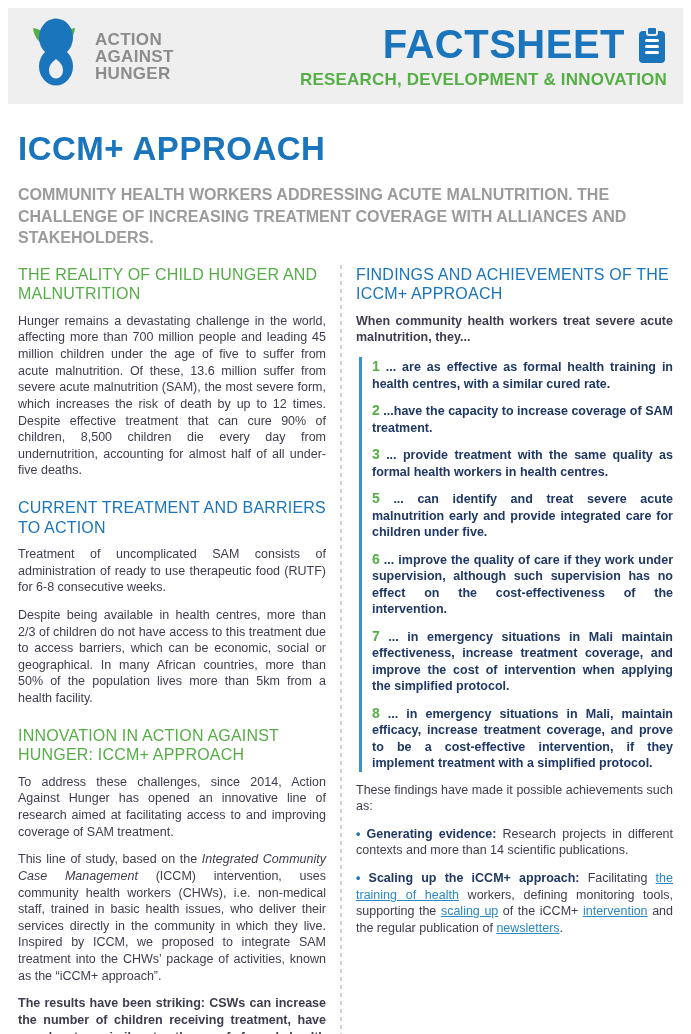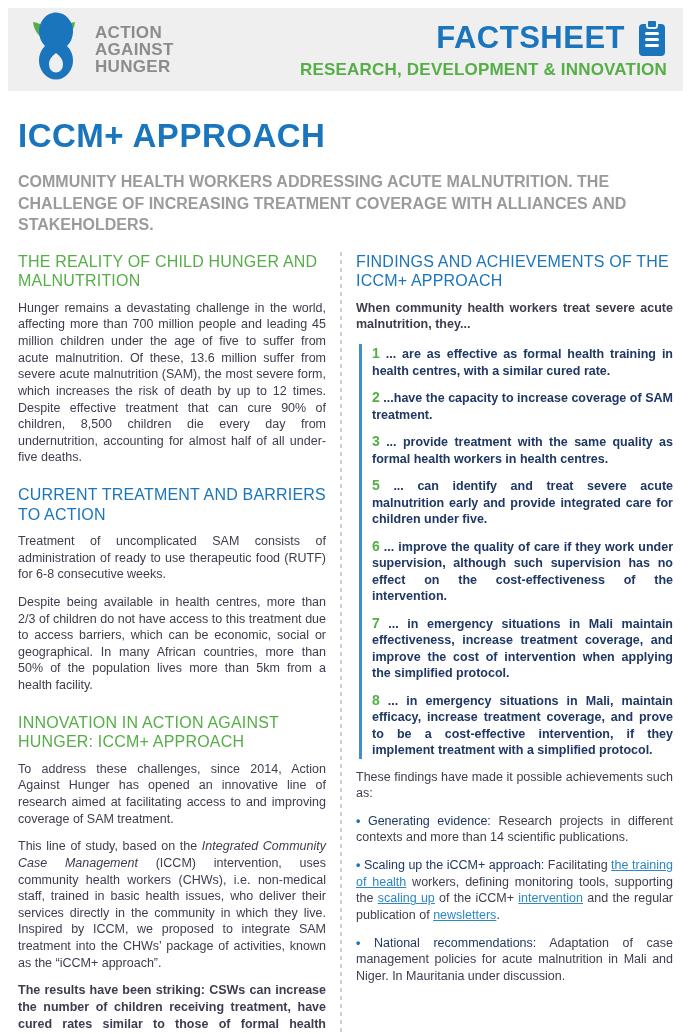--- a/index.html
+++ b/index.html
@@ -8,46 +8,46 @@
     --list-bar:#4090c8;
   }
   *{box-sizing:border-box;}
   html,body{margin:0;padding:0;}
   body{
     width:691px;height:1034px;background:#fff;overflow:hidden;
     font-family:"Liberation Sans", sans-serif;color:var(--body);
   }
   
   .header{
-    margin:8px 8px 0 8px;background:var(--header-bg);height:83px;
+    margin:8px 8px 0 8px;background:var(--header-bg);height:96px;
     display:flex;align-items:center;justify-content:space-between;padding:0 16px 0 16px;
   }
   .logo{display:flex;align-items:center;gap:7px;}
   .logo-mark{width:64px;height:84px;flex:0 0 auto;}
   .logo-text{color:var(--logo-gray);font-weight:bold;font-size:17px;line-height:1.0;letter-spacing:0.3px;}
   .masthead{text-align:right;}
   .masthead-top{display:flex;align-items:center;justify-content:flex-end;gap:12px;}
-  .masthead-title{color:var(--blue);font-size:31px;font-weight:bold;letter-spacing:0.5px;}
+  .masthead-title{color:var(--blue);font-size:40px;font-weight:bold;letter-spacing:0.5px;}
   .masthead-sub{color:var(--green);font-size:17px;font-weight:bold;margin-top:3px;letter-spacing:0.2px;}
   
   .page-title{color:var(--blue);font-size:33px;font-weight:bold;margin:26px 18px 12px;letter-spacing:0.5px;}
   .page-subtitle{color:var(--subtitle-gray);font-weight:bold;font-size:16px;margin:16px 18px 16px;line-height:1.35;}
   
   .columns{display:flex;padding:0 15px;align-items:stretch;}
   .col-left{width:325px;padding:0 14px 0 3px;}
   .divider{width:2px;background:repeating-linear-gradient(to bottom,#cdd1d6 0 4px,transparent 4px 8px);}
   .col-right{flex:1;padding:0 3px 0 14px;}
   h2{font-size:16px;font-weight:normal;margin:0 0 9px;line-height:1.22;letter-spacing:0.2px;}
   .mt{margin-top:19px;}
   .h-green{color:var(--green);}
   .h-blue{color:var(--blue);}
   p{font-size:12.5px;line-height:1.33;text-align:justify;margin:0 0 11px;}
   .bold-para{font-weight:bold;}
   .seg-i{font-style:italic;}
-  .seg-b{font-weight:normal;color:var(--navy);}
+  .seg-b{font-weight:bold;color:var(--navy);}
   a.inline-link{color:var(--link);text-decoration:underline;cursor:pointer;}
   
   .num-list{border-left:3px solid var(--list-bar);padding-left:10px;margin:2px 0 10px 3px;}
   .num-item{font-size:12.5px;font-weight:bold;color:var(--navy);text-align:justify;line-height:1.32;margin-bottom:9px;}
   .num{color:var(--green);font-size:14px;}
   
   .bullet-item{font-size:12.5px;line-height:1.33;text-align:justify;margin-bottom:11px;color:var(--body);}
   .bullet-dot{color:var(--blue);font-weight:bold;}
   .ic{flex:0 0 auto;display:inline-flex;}
 </style>
@@ -122,17 +122,16 @@
         <div class="num-item"><span class="num">5</span><span> ... can identify and treat severe acute malnutrition early and provide integrated care for children under five.</span></div>
         <div class="num-item"><span class="num">6</span><span> ... improve the quality of care if they work under supervision, although such supervision has no effect on the cost-effectiveness of the intervention.</span></div>
         <div class="num-item"><span class="num">7</span><span> ... in emergency situations in Mali maintain effectiveness, increase treatment coverage, and improve the cost of intervention when applying the simplified protocol.</span></div>
         <div class="num-item"><span class="num">8</span><span> ... in emergency situations in Mali, maintain efficacy, increase treatment coverage, and prove to be a cost-effective intervention, if they implement treatment with a simplified protocol.</span></div>
       </div>
 
     <p>These findings have made it possible achievements such as:</p>
     <div id="bullet-list">
         <div class="bullet-item"><span class="bullet-dot">•  </span><span class="seg-b">Generating evidence:</span><span> Research projects in different contexts and more than 14 scientific publications.</span></div>
         <div class="bullet-item"><span class="bullet-dot">•  </span><span class="seg-b">Scaling up the iCCM+ approach:</span><span> Facilitating </span><a class="inline-link" href="#">the training of health</a><span> workers, defining monitoring tools, supporting the </span><a class="inline-link" href="#">scaling up</a><span> of the iCCM+ </span><a class="inline-link" href="#">intervention</a><span> and the regular publication of </span><a class="inline-link" href="#">newsletters</a><span>.</span></div>
-        <div class="bullet-item"><span class="bullet-dot">•  </span><span class="seg-b">National recommendations:</span><span> Adaptation of case management policies for acute malnutrition in Mali and Niger. In Mauritania under discussion.</span></div>
       </div>
   </div>
 
 </div>
 
 </body></html>

